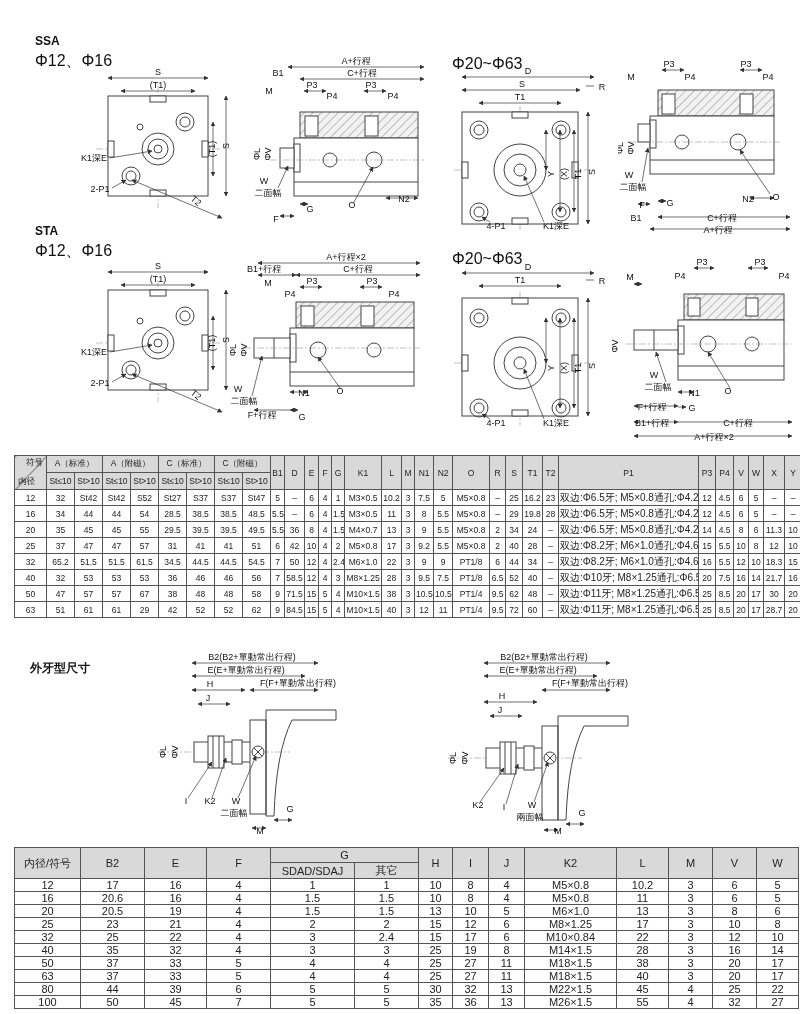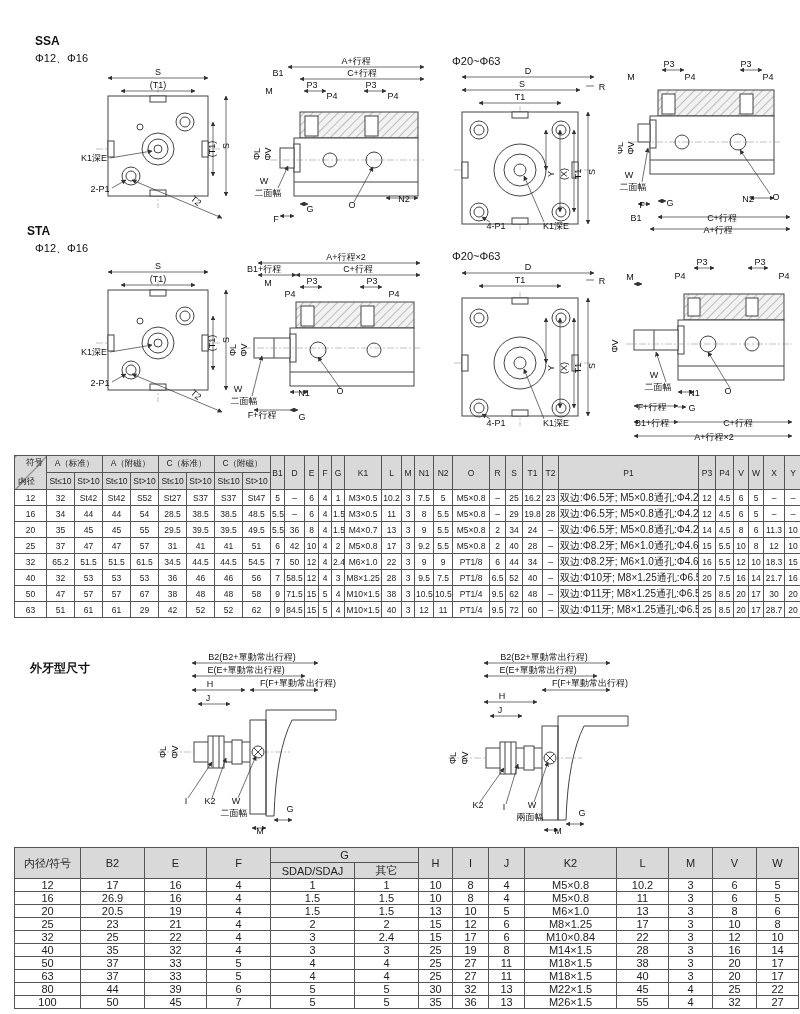--- a/index.html
+++ b/index.html
@@ -2,21 +2,21 @@
 <html><head>
 <meta charset="utf-8">
 <style>
   html,body{margin:0;padding:0;background:#fff}
   #page{position:relative;width:800px;height:1014px;background:#fff;overflow:hidden;
         font-family:"Liberation Sans","DejaVu Sans",sans-serif;color:#222}
   .titlebar{position:absolute;left:30px;top:5px;width:764px;height:18px;
         background:linear-gradient(90deg,#626262,#7c7c7c);color:#fff;font-size:12px;font-weight:bold;
         line-height:18px;padding-left:14px;letter-spacing:3px;box-sizing:border-box}
   .sec-label{position:absolute;font-weight:bold;font-size:12px;color:#111}
-  .bore-label{position:absolute;font-size:11px;color:#111}
+  .bore-label{position:absolute;font-size:16px;color:#111}
   svg.dwg{position:absolute}
   .dwg .geo line,.dwg .geo path,.dwg .geo rect,.dwg .geo circle,.dwg .geo polygon{stroke:#444;fill:none;stroke-width:1}
   .dwg rect.bw{fill:#fff}
   .dwg rect.hatch{fill:url(#hatchp)}
   .dwg .cl{stroke:#999 !important;stroke-width:.6 !important;stroke-dasharray:7 2 2 2}
   .dwg .dim{stroke:#333 !important;stroke-width:.7 !important}
   .dwg .ldr{stroke:#333 !important;stroke-width:.7 !important}
   .dwg text{font-size:9px;fill:#111;font-family:"Liberation Sans","DejaVu Sans",sans-serif}
   table{position:absolute;border-collapse:collapse;table-layout:fixed;background:#fff}
   th,td{border:1px solid #555;text-align:center;padding:0 1px;overflow:hidden;white-space:nowrap}
@@ -212,21 +212,21 @@
         <text transform="translate(24,152)" text-anchor="middle">F</text>
         <text transform="translate(52,150)" text-anchor="middle">G</text>
         <text transform="translate(130,146)" text-anchor="middle">N2</text>
         <text transform="translate(158,144)" text-anchor="middle">O</text>
         <text transform="translate(18,165)" text-anchor="middle">B1</text>
         <text transform="translate(104,165)" text-anchor="middle">C+行程</text>
         <text transform="translate(100,177)" text-anchor="middle">A+行程</text>
       </g>
   </svg>
 
-  <div class="sec-label" style="left:27px;top:224px">STA</div>
+  <div class="sec-label" style="left:35px;top:224px">STA</div>
   <div class="bore-label" style="left:35px;top:241px">Φ12、Φ16</div>
   <div class="bore-label" style="left:452px;top:250px">Φ20~Φ63</div>
 
   <svg class="dwg" style="left:72px;top:258px" width="190" height="162" viewBox="0 0 190 162">
     <g class="geo">
       <line class="cl" x1="24" y1="85" x2="148" y2="85"></line>
         <line class="cl" x1="86" y1="22" x2="86" y2="144"></line>
       <rect class="bw" x="36" y="32" width="100" height="100"></rect>
       <rect class="bw" x="78" y="32" width="16" height="6"></rect>
         <rect class="bw" x="36" y="77" width="6" height="16"></rect>
@@ -870,21 +870,21 @@
           <td>8</td>
           <td>4</td>
           <td>M5×0.8</td>
           <td>10.2</td>
           <td>3</td>
           <td>6</td>
           <td>5</td>
         </tr>
         <tr>
           <td>16</td>
-          <td>26.9</td>
+          <td>20.6</td>
           <td>16</td>
           <td>4</td>
           <td>1.5</td>
           <td>1.5</td>
           <td>10</td>
           <td>8</td>
           <td>4</td>
           <td>M5×0.8</td>
           <td>11</td>
           <td>3</td>

